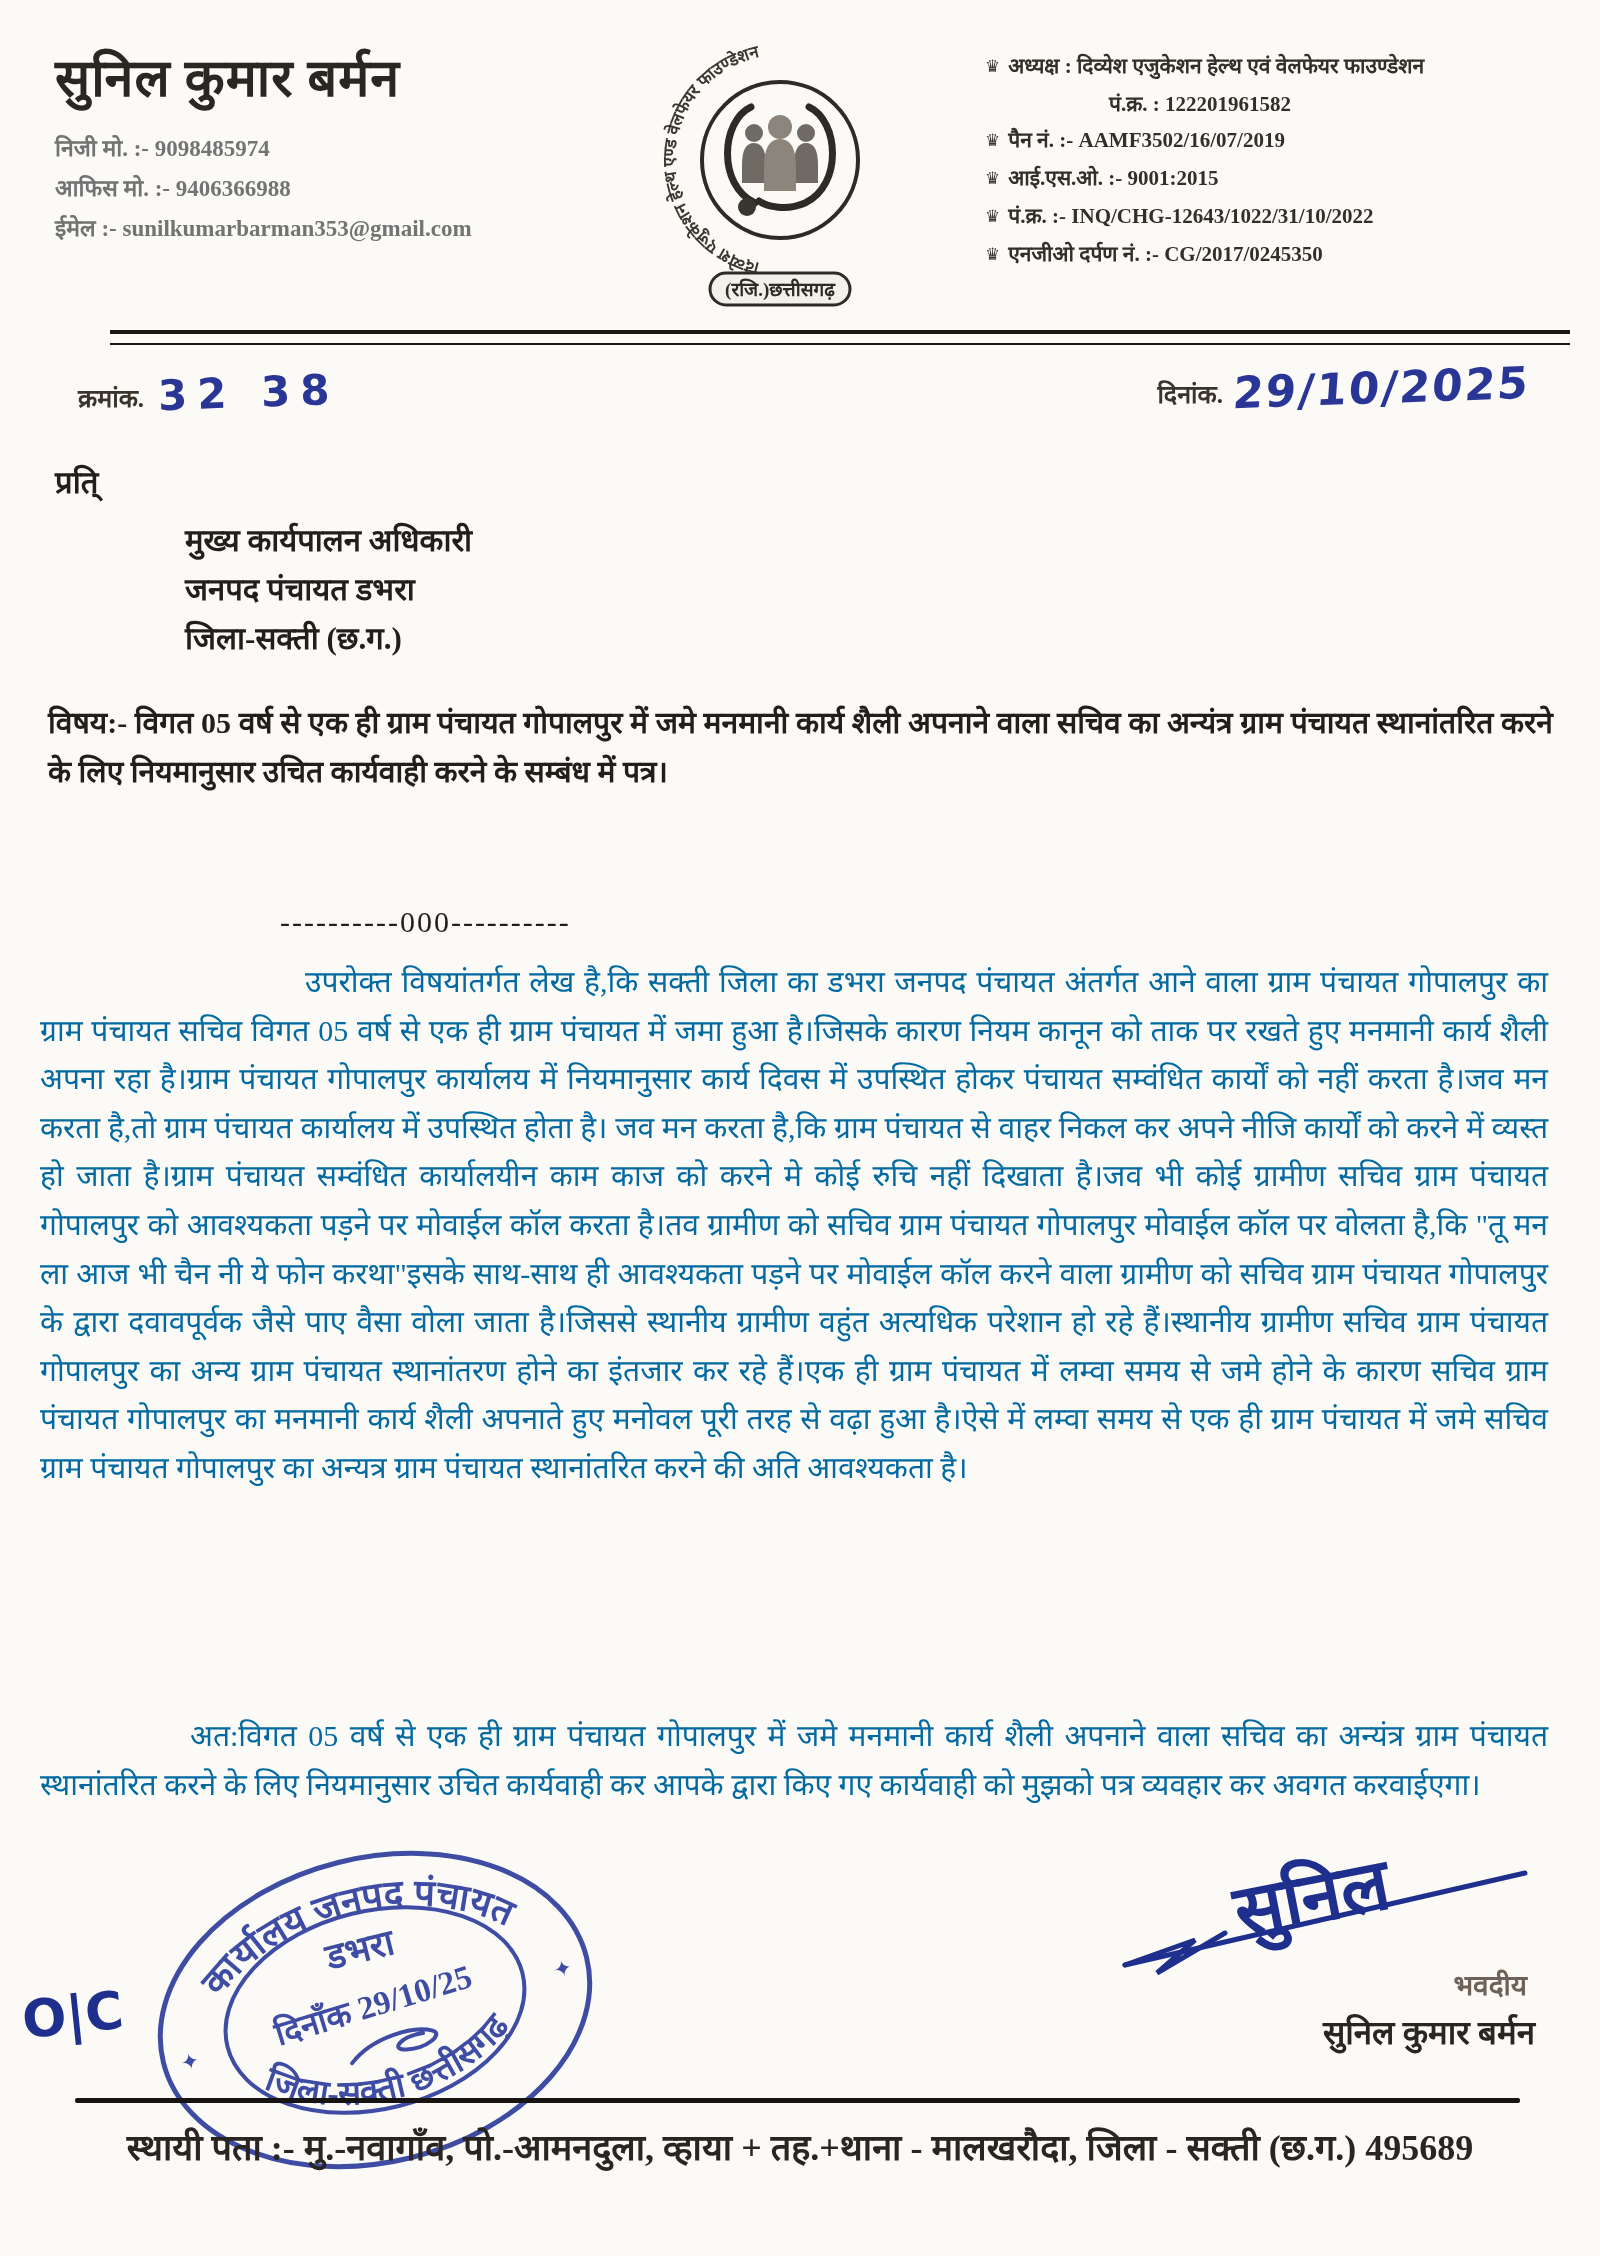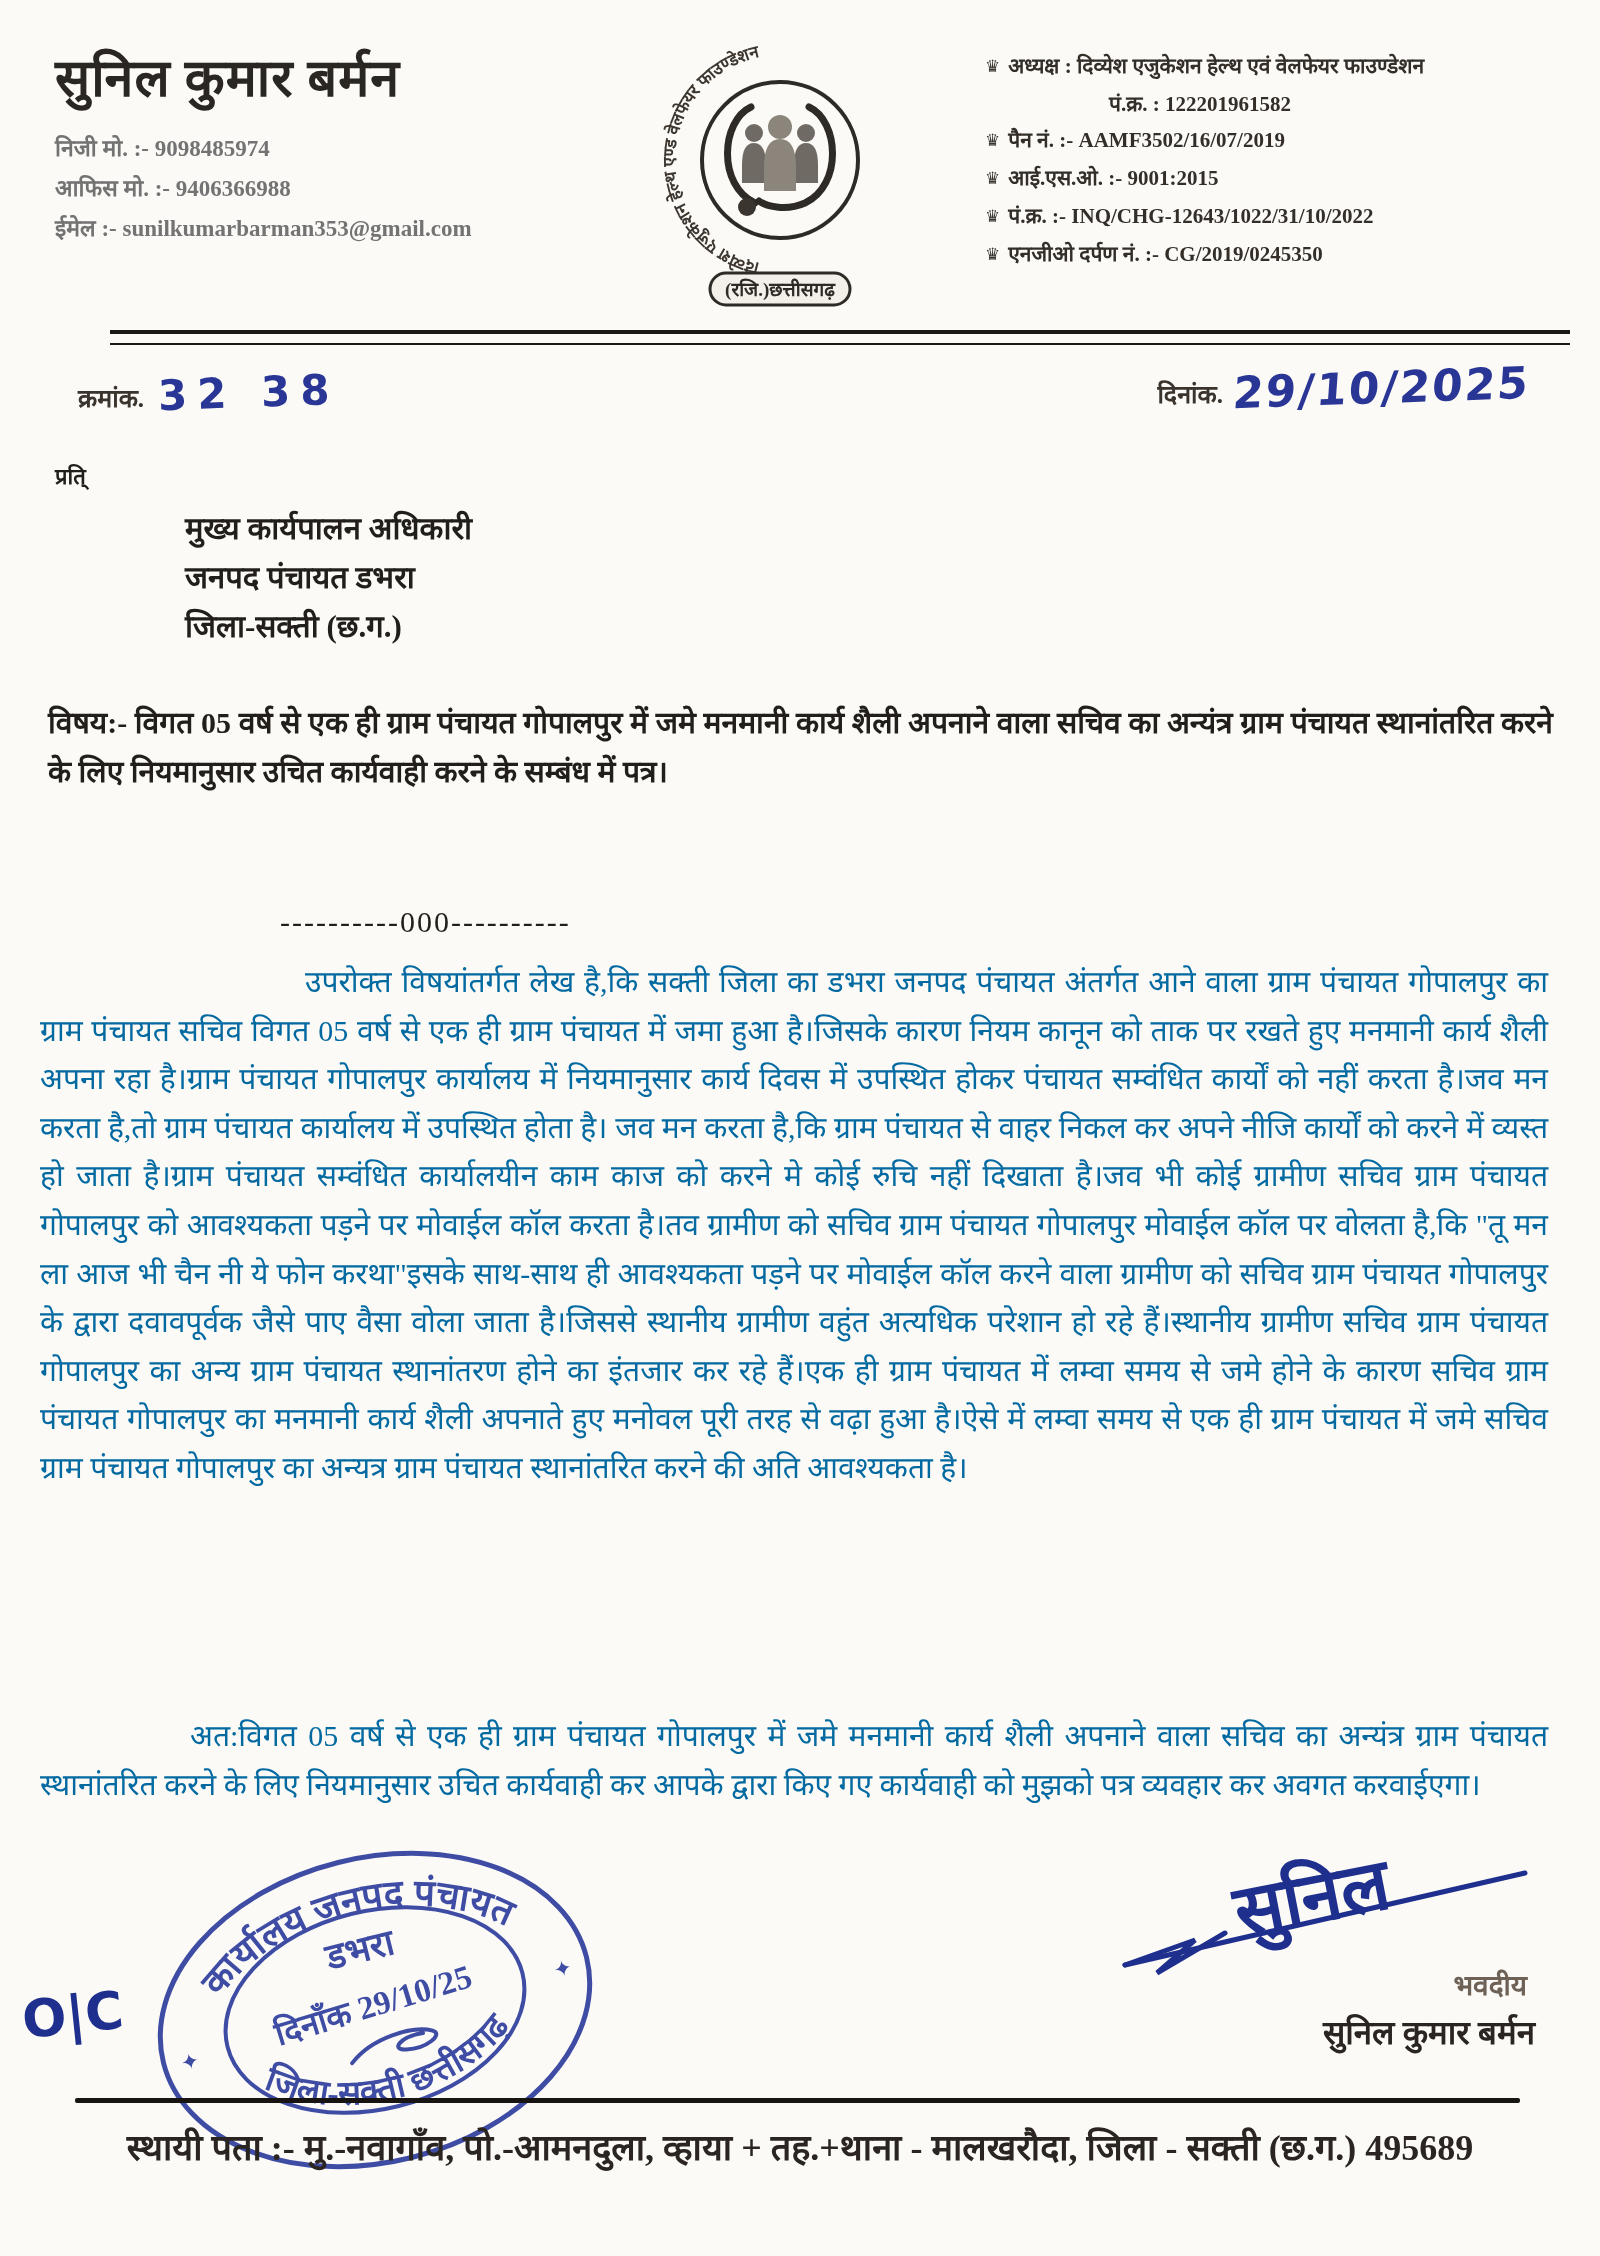--- a/index.html
+++ b/index.html
@@ -39,21 +39,21 @@
   .ref-row{position:absolute;top:352px;left:0;width:1600px;height:80px;}
   .serial{position:absolute;left:78px;top:16px;font-size:25px;font-weight:bold;color:#3a342d;}
   .hand{
     color:#2a3696;font-family:"DejaVu Sans","Liberation Sans",sans-serif;
   }
   .serial .hand{font-size:42px;font-weight:bold;letter-spacing:10px;display:inline-block;transform:rotate(-2deg);margin-left:14px;}
   .dateline{position:absolute;right:70px;top:10px;font-size:25px;font-weight:bold;color:#3a342d;}
   .dateline .hand{font-size:44px;font-weight:bold;display:inline-block;transform:rotate(-2deg) skewX(-6deg);margin-left:10px;letter-spacing:2px;}
   
   .recipient{position:absolute;top:460px;left:55px;}
-  .salutation{font-size:22px;font-weight:600;margin-bottom:14px;}
+  .salutation{font-size:31px;font-weight:600;margin-bottom:14px;}
   .recipient .line{font-size:31px;font-weight:600;line-height:49px;margin-left:130px;}
   
   .subject{
     position:absolute;top:690px;left:40px;width:1505px;
     font-size:30px;line-height:49px;font-weight:600;
     text-align:justify;margin:8px;
   }
   .divider{
     position:absolute;top:905px;left:280px;
     font-size:30px;font-weight:normal;letter-spacing:2px;
@@ -141,21 +141,21 @@
       <div class="row">
         <span class="crown">♛</span>
         <span>आई.एस.ओ. :- 9001:2015</span>
       </div>
       <div class="row">
         <span class="crown">♛</span>
         <span>पं.क्र. :- INQ/CHG-12643/1022/31/10/2022</span>
       </div>
       <div class="row">
         <span class="crown">♛</span>
-        <span>एनजीओ दर्पण नं. :- CG/2019/0245350</span>
+        <span>एनजीओ दर्पण नं. :- CG/2017/0245350</span>
       </div>
     </div>
   </header>
 
   <div class="header-rule"></div>
 
   <div class="ref-row">
     <div class="serial">
       <span>क्रमांक.</span><span class="hand">32 38</span>
     </div>

